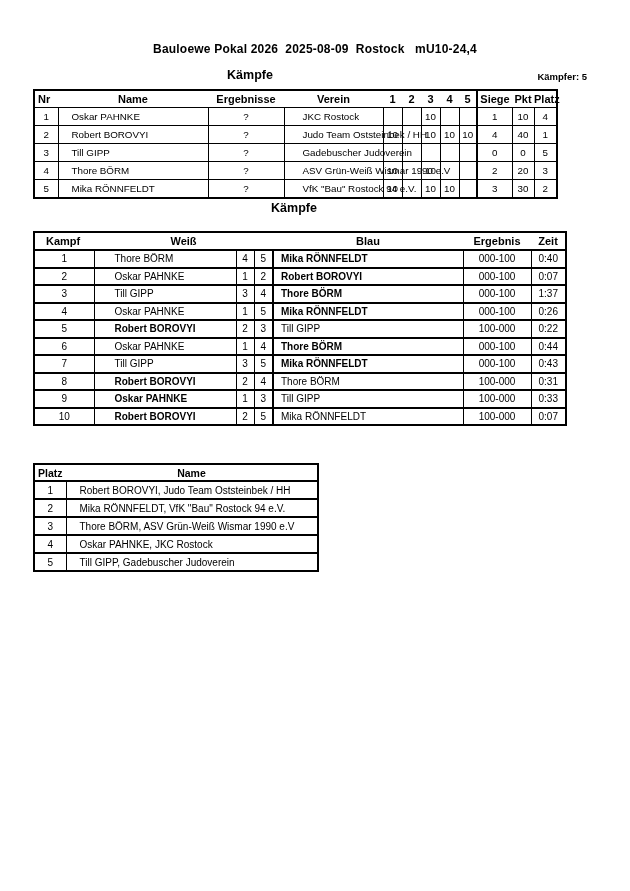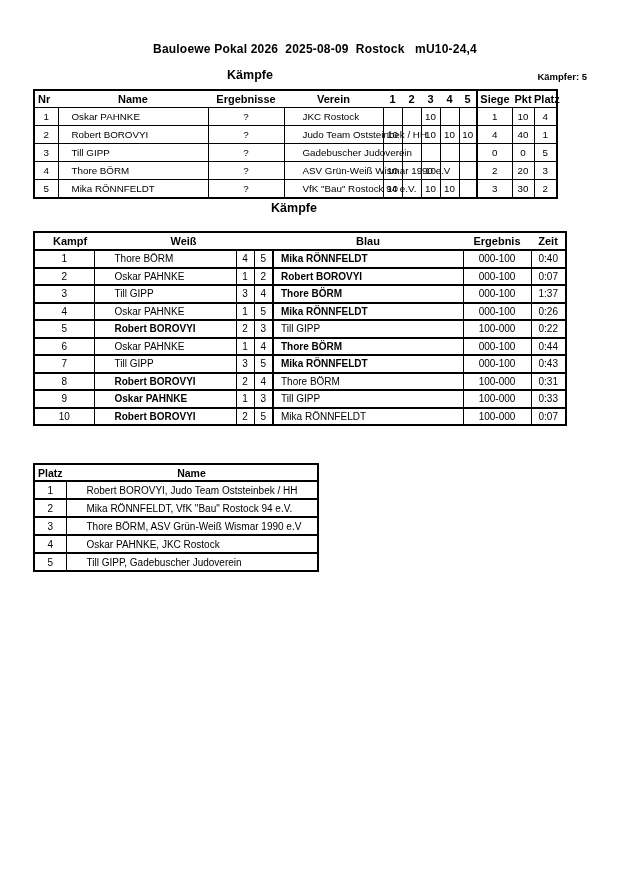--- a/index.html
+++ b/index.html
@@ -49,21 +49,21 @@
   #t2 tr.hdr td { font-size:11px; height:16px; }
   #t2 .wname { padding-left:20px; }
   #t2 .bname { padding-left:7px; }
   #t2 .bsep  { border-left:2px solid #000; }
   .win { font-weight:bold; }
 
   
   #t3 { left:33px; top:463px; width:284px; font-size:10px; }
   #t3 td { height:16px; border-top:2px solid #000; border-bottom:2px solid #000; }
   #t3 tr.hdr td { font-size:10.5px; height:15px; }
-  #t3 .rname { padding-left:20px; }
+  #t3 .rname { padding-left:13px; }
   #t3 .hpad  { padding-left:3px; }
 </style>
 </head>
 <body>
 
 <div class="abs page-title">Bauloewe Pokal 2026  2025-08-09  Rostock   mU10-24,4</div>
 
 <div class="abs sec-heading h1">Kämpfe</div>
 <div class="abs count-label">Kämpfer: 5</div>
 
@@ -177,21 +177,21 @@
     <col style="width:60px">
       <col style="width:142px">
       <col style="width:18px">
       <col style="width:19px">
     <col style="width:190px">
       <col style="width:68px">
       <col style="width:35px">
   </colgroup>
   <tbody>
       <tr class="hdr">
-    <td class="lft" style="padding-left:18px">Kampf</td>
+    <td class="lft" style="padding-left:11px">Kampf</td>
     <td class="ctr" colspan="3">Weiß</td>
     <td class="ctr">Blau</td>
     <td class="ctr">Ergebnis</td>
     <td class="ctr">Zeit</td>
   </tr>
   <tr>
     <td class="ctr">1</td>
     <td class="wname">Thore BÖRM</td>
     <td class="ctr">4</td>
     <td class="ctr">5</td>

